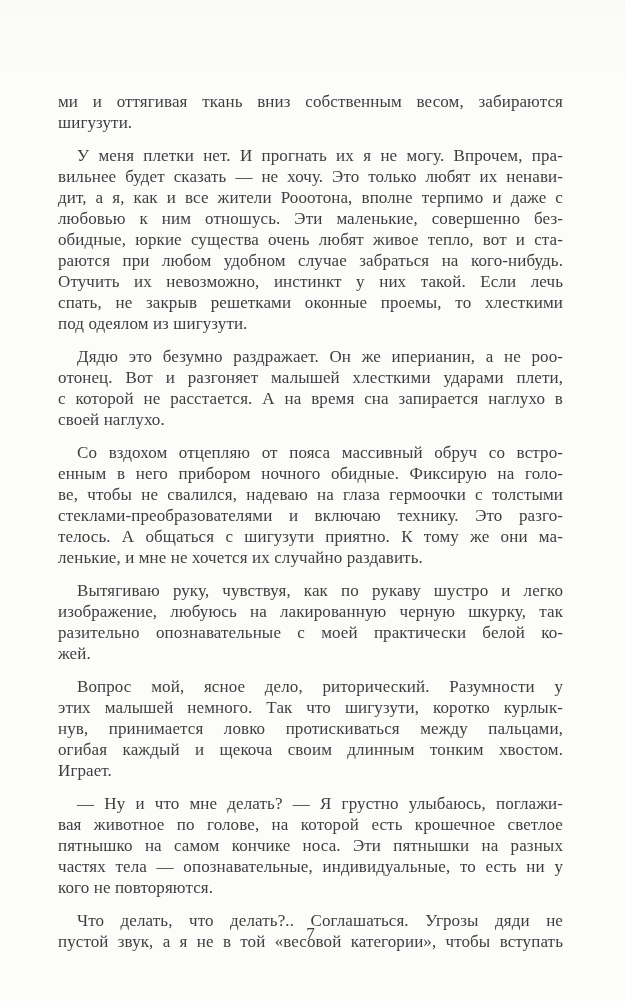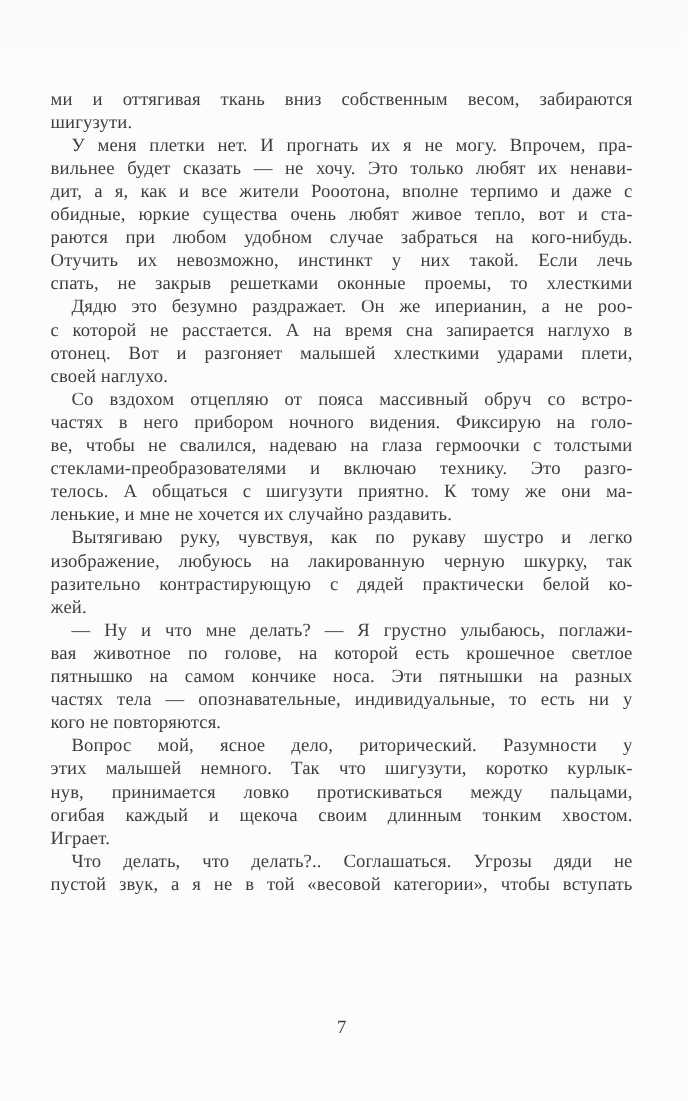--- a/index.html
+++ b/index.html
@@ -20,21 +20,21 @@
       position: absolute;
       left: 46px;
       top: 79px;
       width: 529px;
       font-size: 17px;
       line-height: 21px;
       color: #3e3e3e;
       letter-spacing: 0.1px;
     }
     .paragraph {
-      margin: 0;
+      margin: 12px;
     }
     .line {
       text-align: justify;
       text-align-last: justify;
       white-space: normal;
       overflow: hidden;
       height: 21px;
     }
     .line.last {
       text-align-last: left;
@@ -59,58 +59,60 @@
 <div class="page">
   <div class="text-block">
       <div class="paragraph">
         <div class="line">ми и оттягивая ткань вниз собственным весом, забираются</div>
         <div class="line last">шигузути.</div>
       </div>
       <div class="paragraph">
         <div class="line indent">У меня плетки нет. И прогнать их я не могу. Впрочем, пра-</div>
         <div class="line">вильнее будет сказать — не хочу. Это только любят их ненави-</div>
         <div class="line">дит, а я, как и все жители Рооотона, вполне терпимо и даже с</div>
+        <div class="line">любовью к ним отношусь. Эти маленькие, совершенно без-</div>
         <div class="line">обидные, юркие существа очень любят живое тепло, вот и ста-</div>
         <div class="line">раются при любом удобном случае забраться на кого-нибудь.</div>
         <div class="line">Отучить их невозможно, инстинкт у них такой. Если лечь</div>
         <div class="line">спать, не закрыв решетками оконные проемы, то хлесткими</div>
+        <div class="line last">под одеялом из шигузути.</div>
       </div>
       <div class="paragraph">
         <div class="line indent">Дядю это безумно раздражает. Он же иперианин, а не роо-</div>
+        <div class="line">отонец. Вот и разгоняет малышей хлесткими ударами плети,</div>
         <div class="line">с которой не расстается. А на время сна запирается наглухо в</div>
-        <div class="line">отонец. Вот и разгоняет малышей хлесткими ударами плети,</div>
         <div class="line last">своей наглухо.</div>
       </div>
       <div class="paragraph">
         <div class="line indent">Со вздохом отцепляю от пояса массивный обруч со встро-</div>
-        <div class="line">частях в него прибором ночного видения. Фиксирую на голо-</div>
+        <div class="line">енным в него прибором ночного обидные. Фиксирую на голо-</div>
         <div class="line">ве, чтобы не свалился, надеваю на глаза гермоочки с толстыми</div>
         <div class="line">стеклами-преобразователями и включаю технику. Это разго-</div>
         <div class="line">телось. А общаться с шигузути приятно. К тому же они ма-</div>
         <div class="line last">ленькие, и мне не хочется их случайно раздавить.</div>
       </div>
       <div class="paragraph">
         <div class="line indent">Вытягиваю руку, чувствуя, как по рукаву шустро и легко</div>
         <div class="line">изображение, любуюсь на лакированную черную шкурку, так</div>
-        <div class="line">разительно контрастирующую с дядей практически белой ко-</div>
+        <div class="line">разительно опознавательные с моей практически белой ко-</div>
         <div class="line last">жей.</div>
+      </div>
+      <div class="paragraph">
+        <div class="line indent">Вопрос мой, ясное дело, риторический. Разумности у</div>
+        <div class="line">этих малышей немного. Так что шигузути, коротко курлык-</div>
+        <div class="line">нув, принимается ловко протискиваться между пальцами,</div>
+        <div class="line">огибая каждый и щекоча своим длинным тонким хвостом.</div>
+        <div class="line last">Играет.</div>
       </div>
       <div class="paragraph">
         <div class="line indent">— Ну и что мне делать? — Я грустно улыбаюсь, поглажи-</div>
         <div class="line">вая животное по голове, на которой есть крошечное светлое</div>
         <div class="line">пятнышко на самом кончике носа. Эти пятнышки на разных</div>
         <div class="line">частях тела — опознавательные, индивидуальные, то есть ни у</div>
         <div class="line last">кого не повторяются.</div>
-      </div>
-      <div class="paragraph">
-        <div class="line indent">Вопрос мой, ясное дело, риторический. Разумности у</div>
-        <div class="line">этих малышей немного. Так что шигузути, коротко курлык-</div>
-        <div class="line">нув, принимается ловко протискиваться между пальцами,</div>
-        <div class="line">огибая каждый и щекоча своим длинным тонким хвостом.</div>
-        <div class="line last">Играет.</div>
       </div>
       <div class="paragraph">
         <div class="line indent">Что делать, что делать?.. Соглашаться. Угрозы дяди не</div>
         <div class="line">пустой звук, а я не в той «весовой категории», чтобы вступать</div>
       </div>
     </div>
   <div class="page-number">7</div>
 </div>
 
 </body></html>

